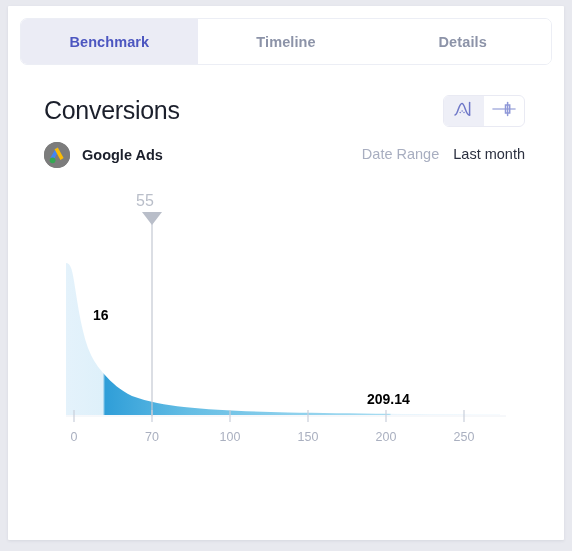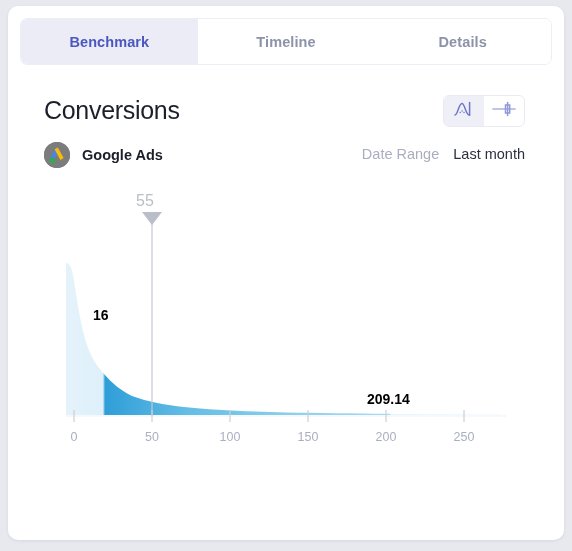--- a/index.html
+++ b/index.html
@@ -15,21 +15,21 @@
   }
 
   
   .card {
     position: absolute;
     left: 8px;
     top: 6px;
     width: 556px;
     height: 534px;
     background: #ffffff;
-    border-radius: 10px;
+    border-radius: 1px;
     box-shadow: 0 1px 3px rgba(60, 64, 90, 0.10);
     overflow: hidden;
   }
 
   
   .tabbar {
     position: absolute;
     left: 12px;
     top: 12px;
     width: 532px;
@@ -279,20 +279,20 @@
     </g>
   </svg>
 
   <div class="marker-label" style="left:137px;">55</div>
 
   <div class="peak-label" style="left:85px; top:301px;">16</div>
 
   <div class="peak-label" style="left:359px; top:385px;">209.14</div>
 
   <div class="tick-label" style="left:66px; top:424px;">0</div>
-  <div class="tick-label" style="left:144px; top:424px;">50</div>
+  <div class="tick-label" style="left:144px; top:424px;">70</div>
   <div class="tick-label" style="left:222px; top:424px;">100</div>
   <div class="tick-label" style="left:300px; top:424px;">150</div>
   <div class="tick-label" style="left:378px; top:424px;">200</div>
   <div class="tick-label" style="left:456px; top:424px;">250</div>
 
 
 </div>
 
 </body></html>

